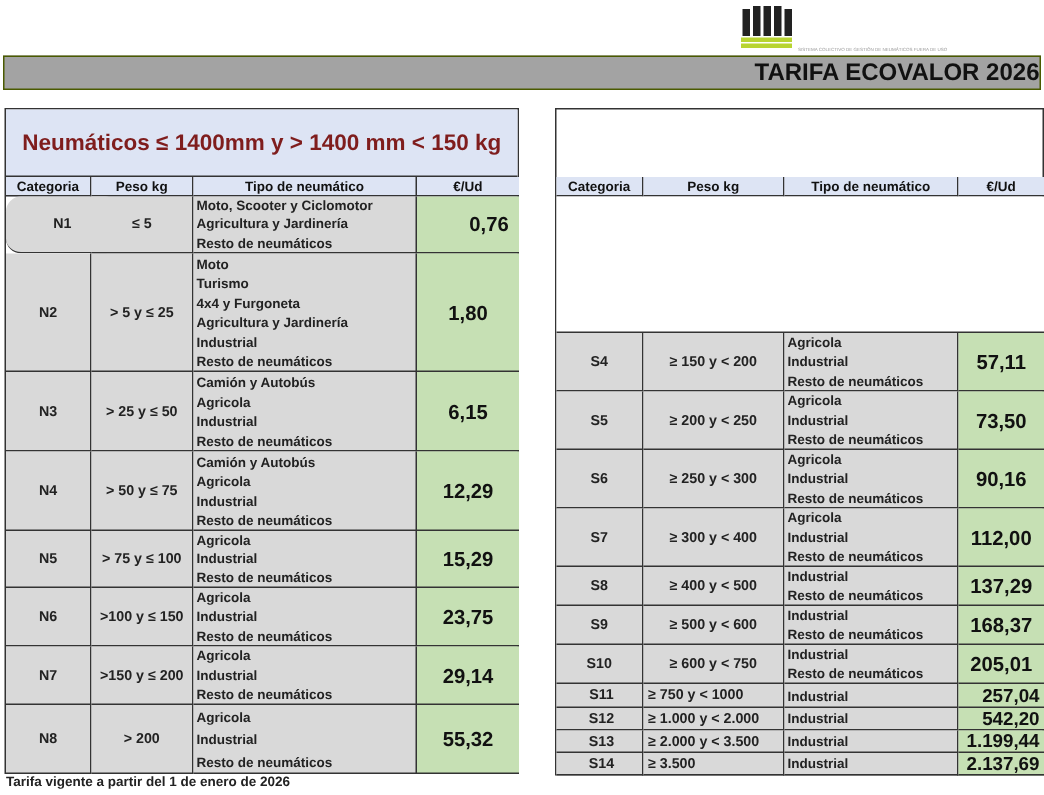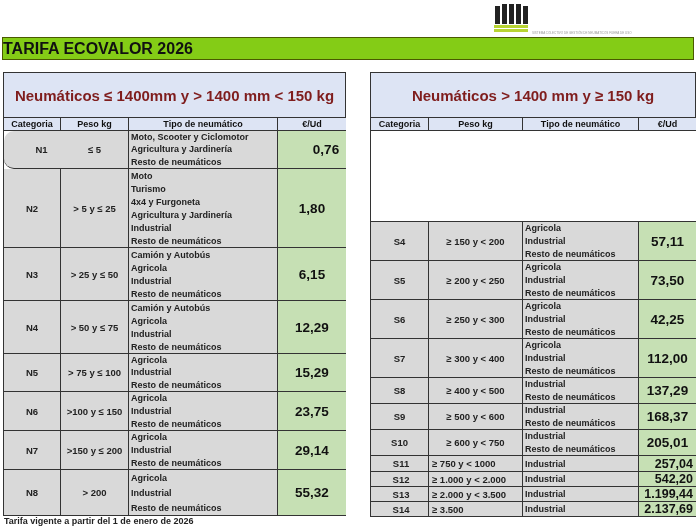--- a/index.html
+++ b/index.html
@@ -5,21 +5,21 @@
   * { box-sizing: border-box; margin: 0; padding: 0; }
   body { width: 696px; height: 530px; background: #ffffff; position: relative; overflow: hidden; font-family: "Liberation Sans", sans-serif; color: #1a1a1a; }
 
   .logo { position: absolute; left: 494px; top: 4px; width: 150px; height: 30px; }
   .logo-mark { position: absolute; left: 0; top: 0; width: 34px; height: 28px; }
   .logo-mark .bar { position: absolute; width: 5px; background: #222; }
   .logo-mark .base { position: absolute; left: 0; width: 34px; height: 3px; background: #b8d432; }
   .logo-text { position: absolute; left: 38px; top: -2px; font-size: 27px; font-weight: bold; letter-spacing: 0px; color: #222; }
   .logo-sub { position: absolute; left: 38px; top: 27px; font-size: 3px; color: #999; white-space: nowrap; }
 
-  .banner { position: absolute; left: 2px; top: 37px; width: 692px; height: 23px; background: #84cc16; border: 1px solid #4a5a00; text-align: left; font-weight: bold; font-size: 16px; line-height: 21px; color: #111; }
+  .banner { position: absolute; left: 2px; top: 37px; width: 692px; height: 23px; background: #a3a3a3; border: 1px solid #4a5a00; text-align: right; font-weight: bold; font-size: 16px; line-height: 21px; color: #111; }
 
   .tbl { position: absolute; border: 1px solid #333; background: #fff; }
   .tbl-title { position: absolute; left: 0; top: 0; right: 0; height: 45px; background: #dde4f4; border-bottom: 1px solid #333; text-align: center; font-weight: bold; font-size: 15px; line-height: 45px; color: #7f1d1d; }
   .hdr { position: absolute; height: 13px; background: #dde4f4; border-right: 1px solid #333; border-bottom: 1px solid #333; font-size: 9px; font-weight: bold; text-align: center; line-height: 12px; color: #111; }
   .cell { position: absolute; border-right: 1px solid #333; border-bottom: 1px solid #333; background: #d9d9d9; font-size: 9.5px; font-weight: bold; color: #222; display: flex; align-items: center; justify-content: center; }
   .cell.type { justify-content: flex-start; flex-direction: column; align-items: flex-start; padding-left: 2px; }
   .cell.type span { display: block; flex: 1; display: flex; align-items: center; font-size: 9px; }
   .cell.price { background: #c6e0b4; font-size: 13.5px; color: #111; }
   .cell.small-price { font-size: 12.5px; justify-content: flex-end; padding-right: 3px; }
   .cell.left { justify-content: flex-start; padding-left: 3px; }
@@ -118,21 +118,20 @@
       <div class="cell type" style="left: 125px; top: 397px; width: 149px; height: 46px;">
         <span>Agricola</span>
         <span>Industrial</span>
         <span>Resto de neumáticos</span>
       </div>
       <div class="cell price" style="left: 274px; top: 397px; width: 68px; height: 46px; border-right: none;">55,32</div>
     </div>
 </div>
 
 <div class="tbl" id="rtbl" style="left:370px; top:72px; width:326px; height:445px;">
-  <div class="tbl-title">Neumáticos &gt; 1400 mm y ≥ 150 kg</div>
   <div class="hdr" style="left:0; top:45px; width:58px;">Categoria</div>
   <div class="hdr" style="left:58px; top:45px; width:94px;">Peso kg</div>
   <div class="hdr" style="left:152px; top:45px; width:116px;">Tipo de neumático</div>
   <div class="hdr" style="left:268px; top:45px; width:57px; border-right:none;">€/Ud</div>
   <div class="empty" style="left:0; top:58px; width:325px; height:91px;"></div>
   <div id="rrows">
       <div class="cell " style="left: 0px; top: 149px; width: 58px; height: 39px;">S4</div>
       <div class="cell " style="left: 58px; top: 149px; width: 94px; height: 39px;">≥ 150 y &lt; 200</div>
       <div class="cell type" style="left: 152px; top: 149px; width: 116px; height: 39px;">
         <span>Agricola</span>
@@ -148,21 +147,21 @@
         <span>Resto de neumáticos</span>
       </div>
       <div class="cell price" style="left: 268px; top: 188px; width: 57px; height: 39px; border-right: none;">73,50</div>
       <div class="cell " style="left: 0px; top: 227px; width: 58px; height: 39px;">S6</div>
       <div class="cell " style="left: 58px; top: 227px; width: 94px; height: 39px;">≥ 250 y &lt; 300</div>
       <div class="cell type" style="left: 152px; top: 227px; width: 116px; height: 39px;">
         <span>Agricola</span>
         <span>Industrial</span>
         <span>Resto de neumáticos</span>
       </div>
-      <div class="cell price" style="left: 268px; top: 227px; width: 57px; height: 39px; border-right: none;">42,25</div>
+      <div class="cell price" style="left: 268px; top: 227px; width: 57px; height: 39px; border-right: none;">90,16</div>
       <div class="cell " style="left: 0px; top: 266px; width: 58px; height: 39px;">S7</div>
       <div class="cell " style="left: 58px; top: 266px; width: 94px; height: 39px;">≥ 300 y &lt; 400</div>
       <div class="cell type" style="left: 152px; top: 266px; width: 116px; height: 39px;">
         <span>Agricola</span>
         <span>Industrial</span>
         <span>Resto de neumáticos</span>
       </div>
       <div class="cell price" style="left: 268px; top: 266px; width: 57px; height: 39px; border-right: none;">112,00</div>
       <div class="cell " style="left: 0px; top: 305px; width: 58px; height: 26px;">S8</div>
       <div class="cell " style="left: 58px; top: 305px; width: 94px; height: 26px;">≥ 400 y &lt; 500</div>

